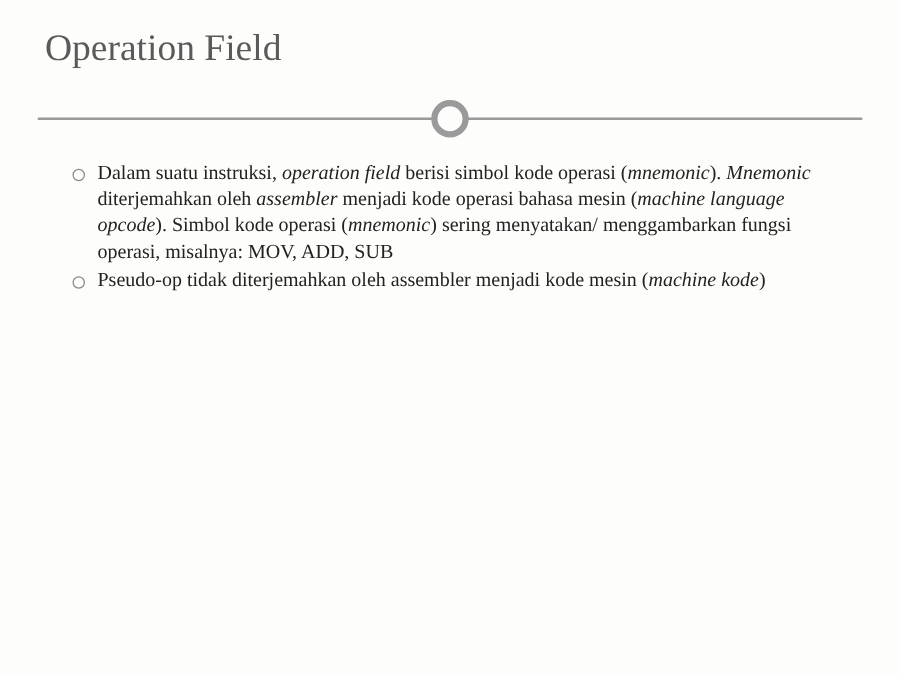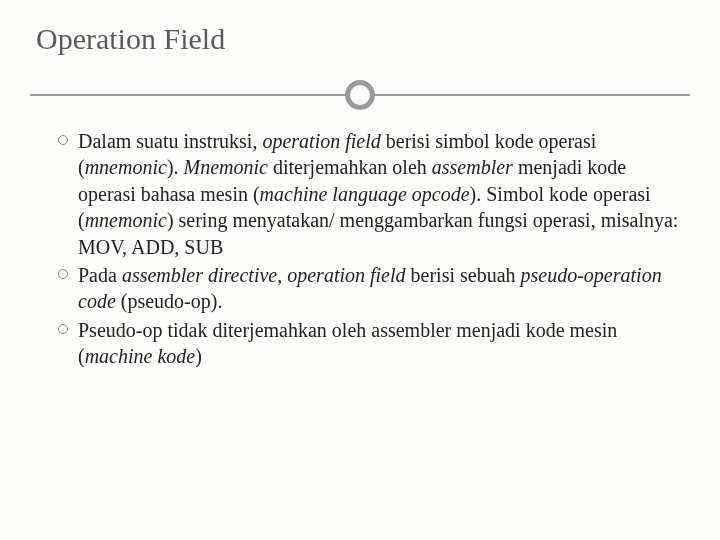--- a/index.html
+++ b/index.html
@@ -60,21 +60,21 @@
       flex-shrink: 0;
       width: 10px;
       height: 10px;
       border: 1.6px solid #888;
       border-radius: 50%;
       margin-top: 7px;
       margin-right: 10px;
       margin-left: 18px;
     }
     .bullet-text {
-      font-size: 20px;
+      font-size: 16px;
       color: #222;
       flex: 1;
     }
     .italic { font-style: italic; }
   </style>
 </head>
 <body>
 
 <div class="slide">
   <h1 class="title">Operation Field</h1>
@@ -85,20 +85,16 @@
   </div>
 
   <div class="content">
 
   <div class="bullet-item">
         <div class="bullet-marker"></div>
         <div class="bullet-text"><span>Dalam suatu instruksi, </span><span class="italic">operation field</span><span> berisi simbol kode operasi (</span><span class="italic">mnemonic</span><span>). </span><span class="italic">Mnemonic</span><span> diterjemahkan oleh </span><span class="italic">assembler</span><span> menjadi kode operasi bahasa mesin (</span><span class="italic">machine language opcode</span><span>). Simbol kode operasi (</span><span class="italic">mnemonic</span><span>) sering menyatakan/ menggambarkan fungsi operasi, misalnya: MOV, ADD, SUB</span></div>
       </div>
       <div class="bullet-item">
         <div class="bullet-marker"></div>
-        <div class="bullet-text"><span>Pada </span><span class="italic">assembler directive</span><span>, </span><span class="italic">operation field</span><span> berisi sebuah </span><span class="italic">pseudo-operation code</span><span> (pseudo-op).</span></div>
-      </div>
-      <div class="bullet-item">
-        <div class="bullet-marker"></div>
         <div class="bullet-text"><span>Pseudo-op tidak diterjemahkan oleh assembler menjadi kode mesin (</span><span class="italic">machine kode</span><span>)</span></div>
       </div>
     </div>
 </div>
 
 </body></html>

